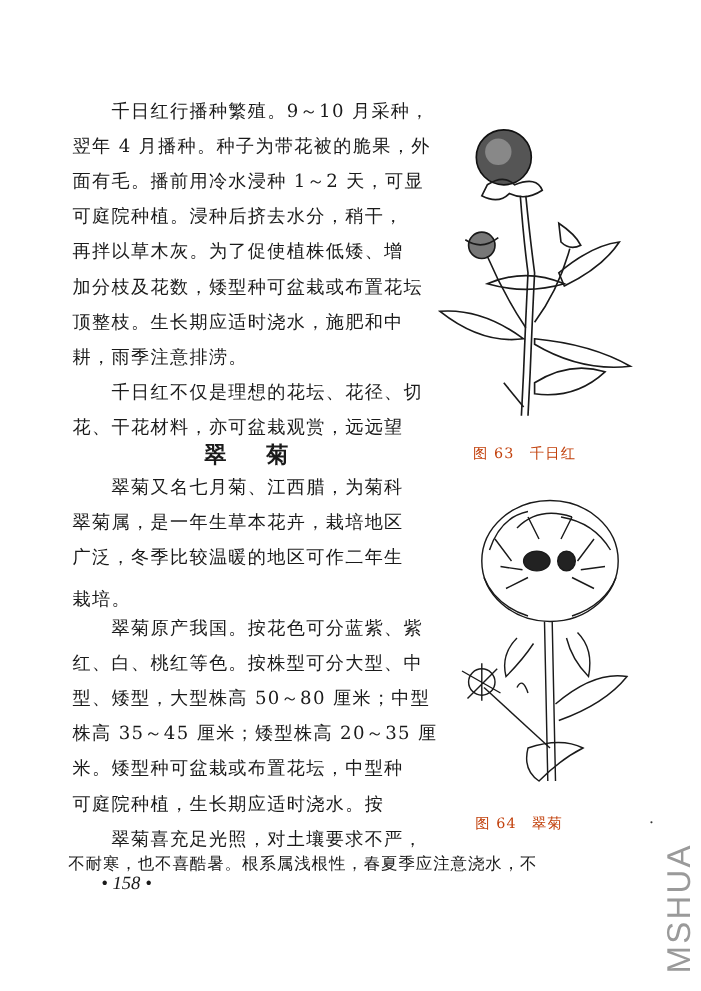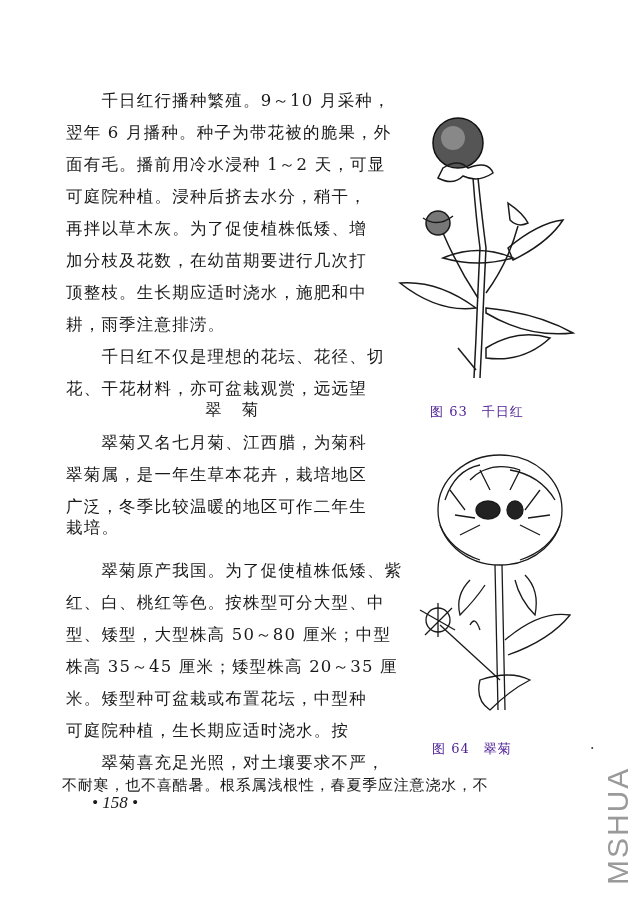--- a/index.html
+++ b/index.html
@@ -5,65 +5,65 @@
   html, body { margin:0; padding:0; }
   body {
     width:637px; height:901px; background:#ffffff; position:relative; overflow:hidden;
     font-family:"DejaVu Serif", "Liberation Serif", serif; color:#1a1a1a;
   }
   .line {
     position:absolute; left:66px; font-size:16.5px; line-height:20px; white-space:nowrap;
     letter-spacing:1.2px;
   }
   .heading {
-    position:absolute; top:400px; left:186px; font-size:16px; font-weight:normal;
-    font-family:"DejaVu Sans", sans-serif; letter-spacing:1px;text-align:center;
+    position:absolute; top:400px; left:186px; font-size:20px; font-weight:bold;
+    font-family:"DejaVu Sans", sans-serif; letter-spacing:1px;
   }
   .heading span { display:inline-block; }
   .heading .g { width:56px; }
   .caption {
-    position:absolute; font-size:13px; color:#4c1d95; white-space:nowrap; letter-spacing:1px;
+    position:absolute; font-size:13px; color:#c2410c; white-space:nowrap; letter-spacing:1px;
   }
   .pagenum {
     position:absolute; left:92px; top:793px; font-size:17px; font-style:italic;
     font-family:"Liberation Serif", serif;
     text-align:right;
   }
   .watermark {
     position:absolute; left:601px; top:885px; transform-origin:left top; transform:rotate(-90deg);
     font-family:"Liberation Sans", sans-serif; font-size:30px; color:#9a9a9a; letter-spacing:2px;
   }
   .fig { position:absolute; }
   .dot { position:absolute; font-size:14px; color:#333; }
 </style>
 </head>
 <body>
 
 <div>
 
   <div class="line" style="top:91px">　　千日红行播种繁殖。9～10 月采种，</div>
-  <div class="line" style="top:123px">翌年 6 月播种。种子为带花被的脆果，外</div>
+  <div class="line" style="top:123px">翌年 4 月播种。种子为带花被的脆果，外</div>
   <div class="line" style="top:155px">面有毛。播前用冷水浸种 1～2 天，可显</div>
   <div class="line" style="top:187px">可庭院种植。浸种后挤去水分，稍干，</div>
   <div class="line" style="top:219px">再拌以草木灰。为了促使植株低矮、增</div>
-  <div class="line" style="top:251px">加分枝及花数，在幼苗期要进行几次打</div>
+  <div class="line" style="top:251px">加分枝及花数，矮型种可盆栽或布置花坛</div>
   <div class="line" style="top:283px">顶整枝。生长期应适时浇水，施肥和中</div>
   <div class="line" style="top:315px">耕，雨季注意排涝。</div>
   <div class="line" style="top:347px">　　千日红不仅是理想的花坛、花径、切</div>
   <div class="line" style="top:379px">花、干花材料，亦可盆栽观赏，远远望</div>
 
   <div class="heading">
     <span class="g">翠</span><span>菊</span>
   </div>
 
   <div class="line" style="top:433px">　　翠菊又名七月菊、江西腊，为菊科</div>
   <div class="line" style="top:465px">翠菊属，是一年生草本花卉，栽培地区</div>
   <div class="line" style="top:497px">广泛，冬季比较温暖的地区可作二年生</div>
-  <div class="line" style="top:518px">栽培。</div>
-  <div class="line" style="top:561px">　　翠菊原产我国。为了促使植株低矮、紫</div>
+  <div class="line" style="top:535px">栽培。</div>
+  <div class="line" style="top:561px">　　翠菊原产我国。按花色可分蓝紫、紫</div>
   <div class="line" style="top:593px">红、白、桃红等色。按株型可分大型、中</div>
   <div class="line" style="top:625px">型、矮型，大型株高 50～80 厘米；中型</div>
   <div class="line" style="top:657px">株高 35～45 厘米；矮型株高 20～35 厘</div>
   <div class="line" style="top:689px">米。矮型种可盆栽或布置花坛，中型种</div>
   <div class="line" style="top:721px">可庭院种植，生长期应适时浇水。按</div>
 
   <svg class="fig" style="left:398px; top:108px" width="180" height="280" viewBox="0 0 180 280" fill="none" stroke="#1a1a1a" stroke-width="1.5">
     <circle cx="60" cy="35" r="25" fill="#555" stroke="#111"></circle>
     <circle cx="55" cy="30" r="12" fill="#888" stroke="none"></circle>
     <path d="M45 60 Q60 50 70 60 Q90 52 95 65 Q80 75 65 68 Q55 78 40 70 Z"></path>

